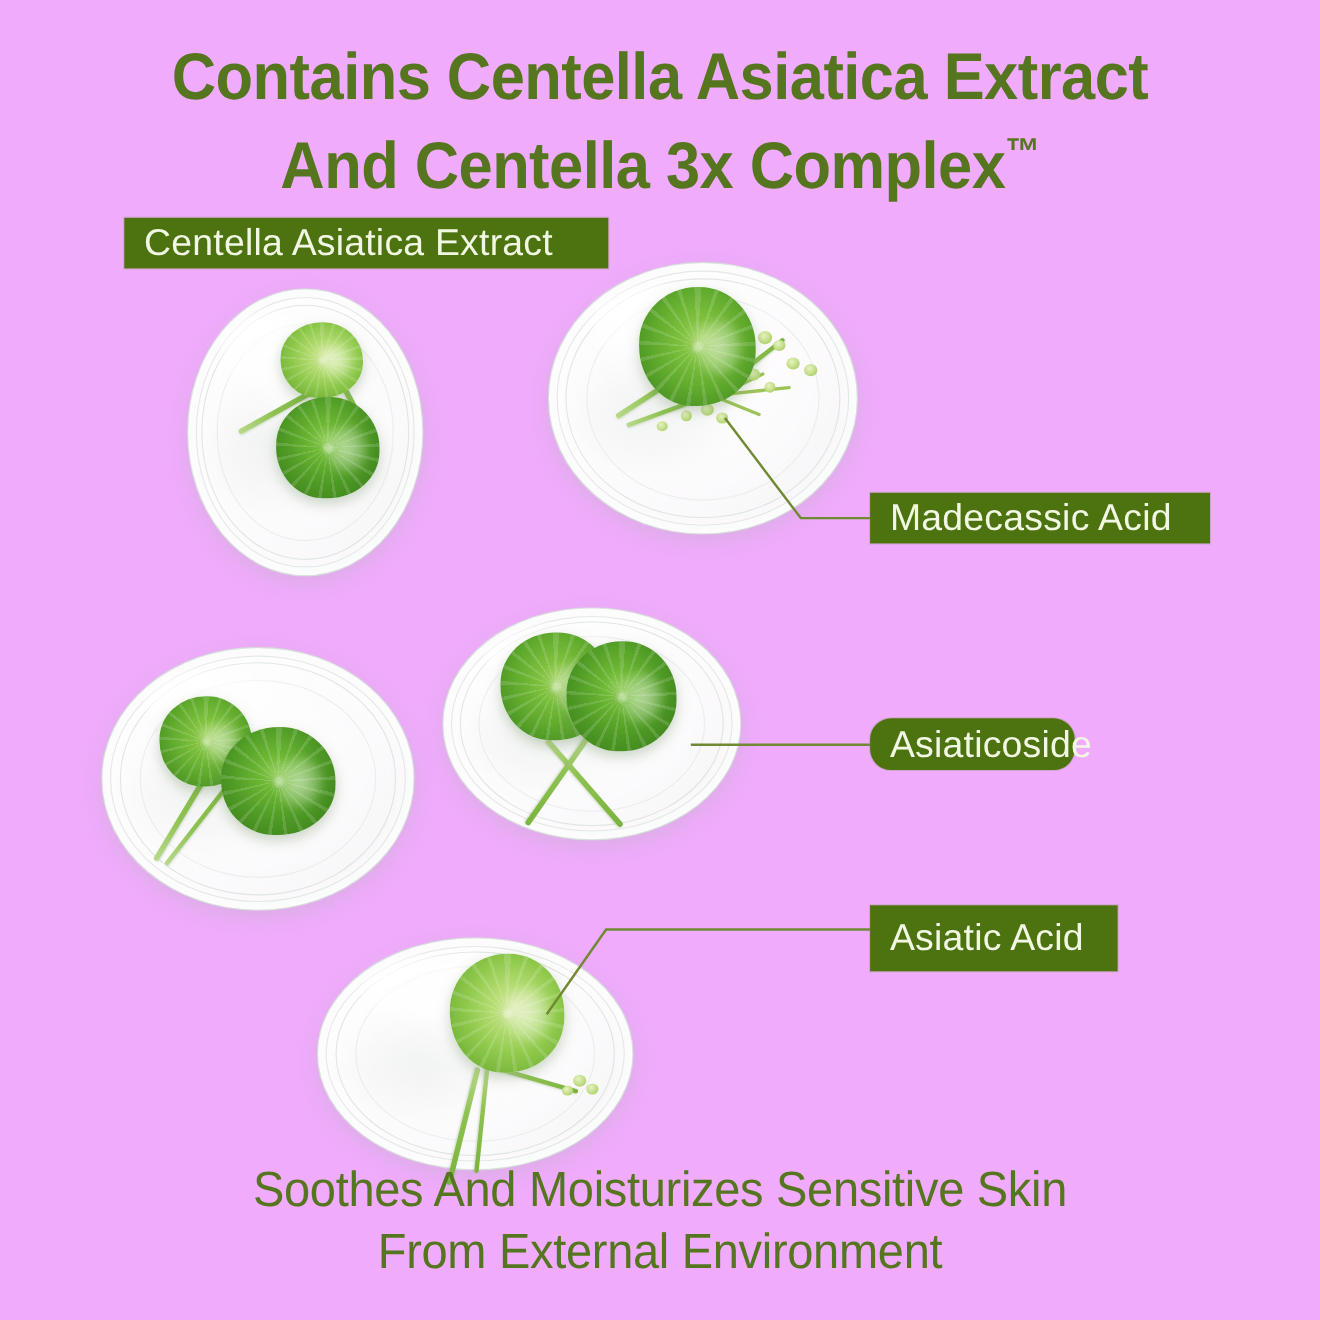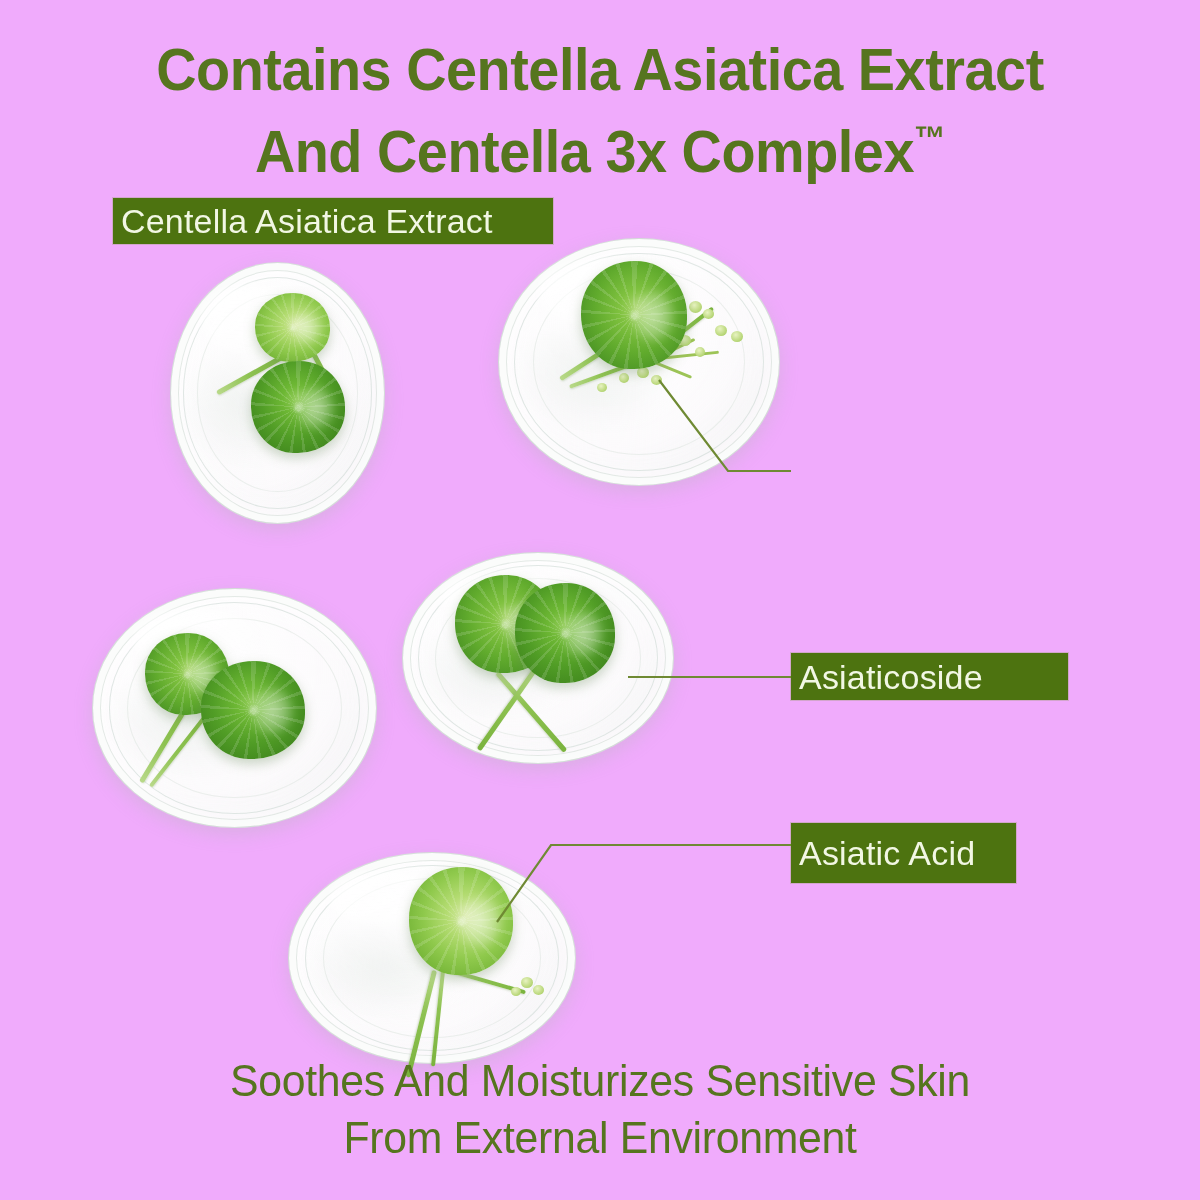--- a/index.html
+++ b/index.html
@@ -52,21 +52,21 @@
   
   .badge {
     position: absolute;
     background: #4d7310;
     color: #f2f7e4;
     font-size: 34px;
     line-height: 1;
     font-weight: 400;
     display: flex;
     align-items: center;
-    padding: 0 8px;
+    padding: 0 18px;
     letter-spacing: 0.2px;
     box-shadow: 0 0 0 1px rgba(120,150,60,0.25);
     white-space: nowrap;
   }
 
   
   #connectors { position: absolute; left:0; top:0; width:1200px; height:1200px; }
 
   
   .dish {
@@ -291,22 +291,25 @@
 
     <polyline points="628,677 791,677" fill="none" stroke="#6f8a33" stroke-width="2.2"></polyline>
 
     <polyline points="497,922 551,845 791,845" fill="none" stroke="#6f8a33" stroke-width="2.2"></polyline>
   </svg>
 
   <div class="badge" style="left:113px; top:198px; width:440px; height:46px;">
     <span>Centella Asiatica Extract</span>
   </div>
 
-
-  <div class="badge" style="left:791px; top:653px; width:277px; height:47px;">
+  <div class="badge" style="left:791px; top:448px; width:309px; height:46px;">
+    <span>Madecassic Acid</span>
+  </div>
+
+  <div class="badge" style="left:791px; top:653px; width:186px; height:47px;border-radius:19px;">
     <span>Asiaticoside</span>
   </div>
 
   <div class="badge" style="left:791px; top:823px; width:225px; height:60px;">
     <span>Asiatic Acid</span>
   </div>
 
   <div id="footer-block">
     <span class="fline">Soothes And Moisturizes Sensitive Skin</span>
     <span class="fline">From External Environment</span>

